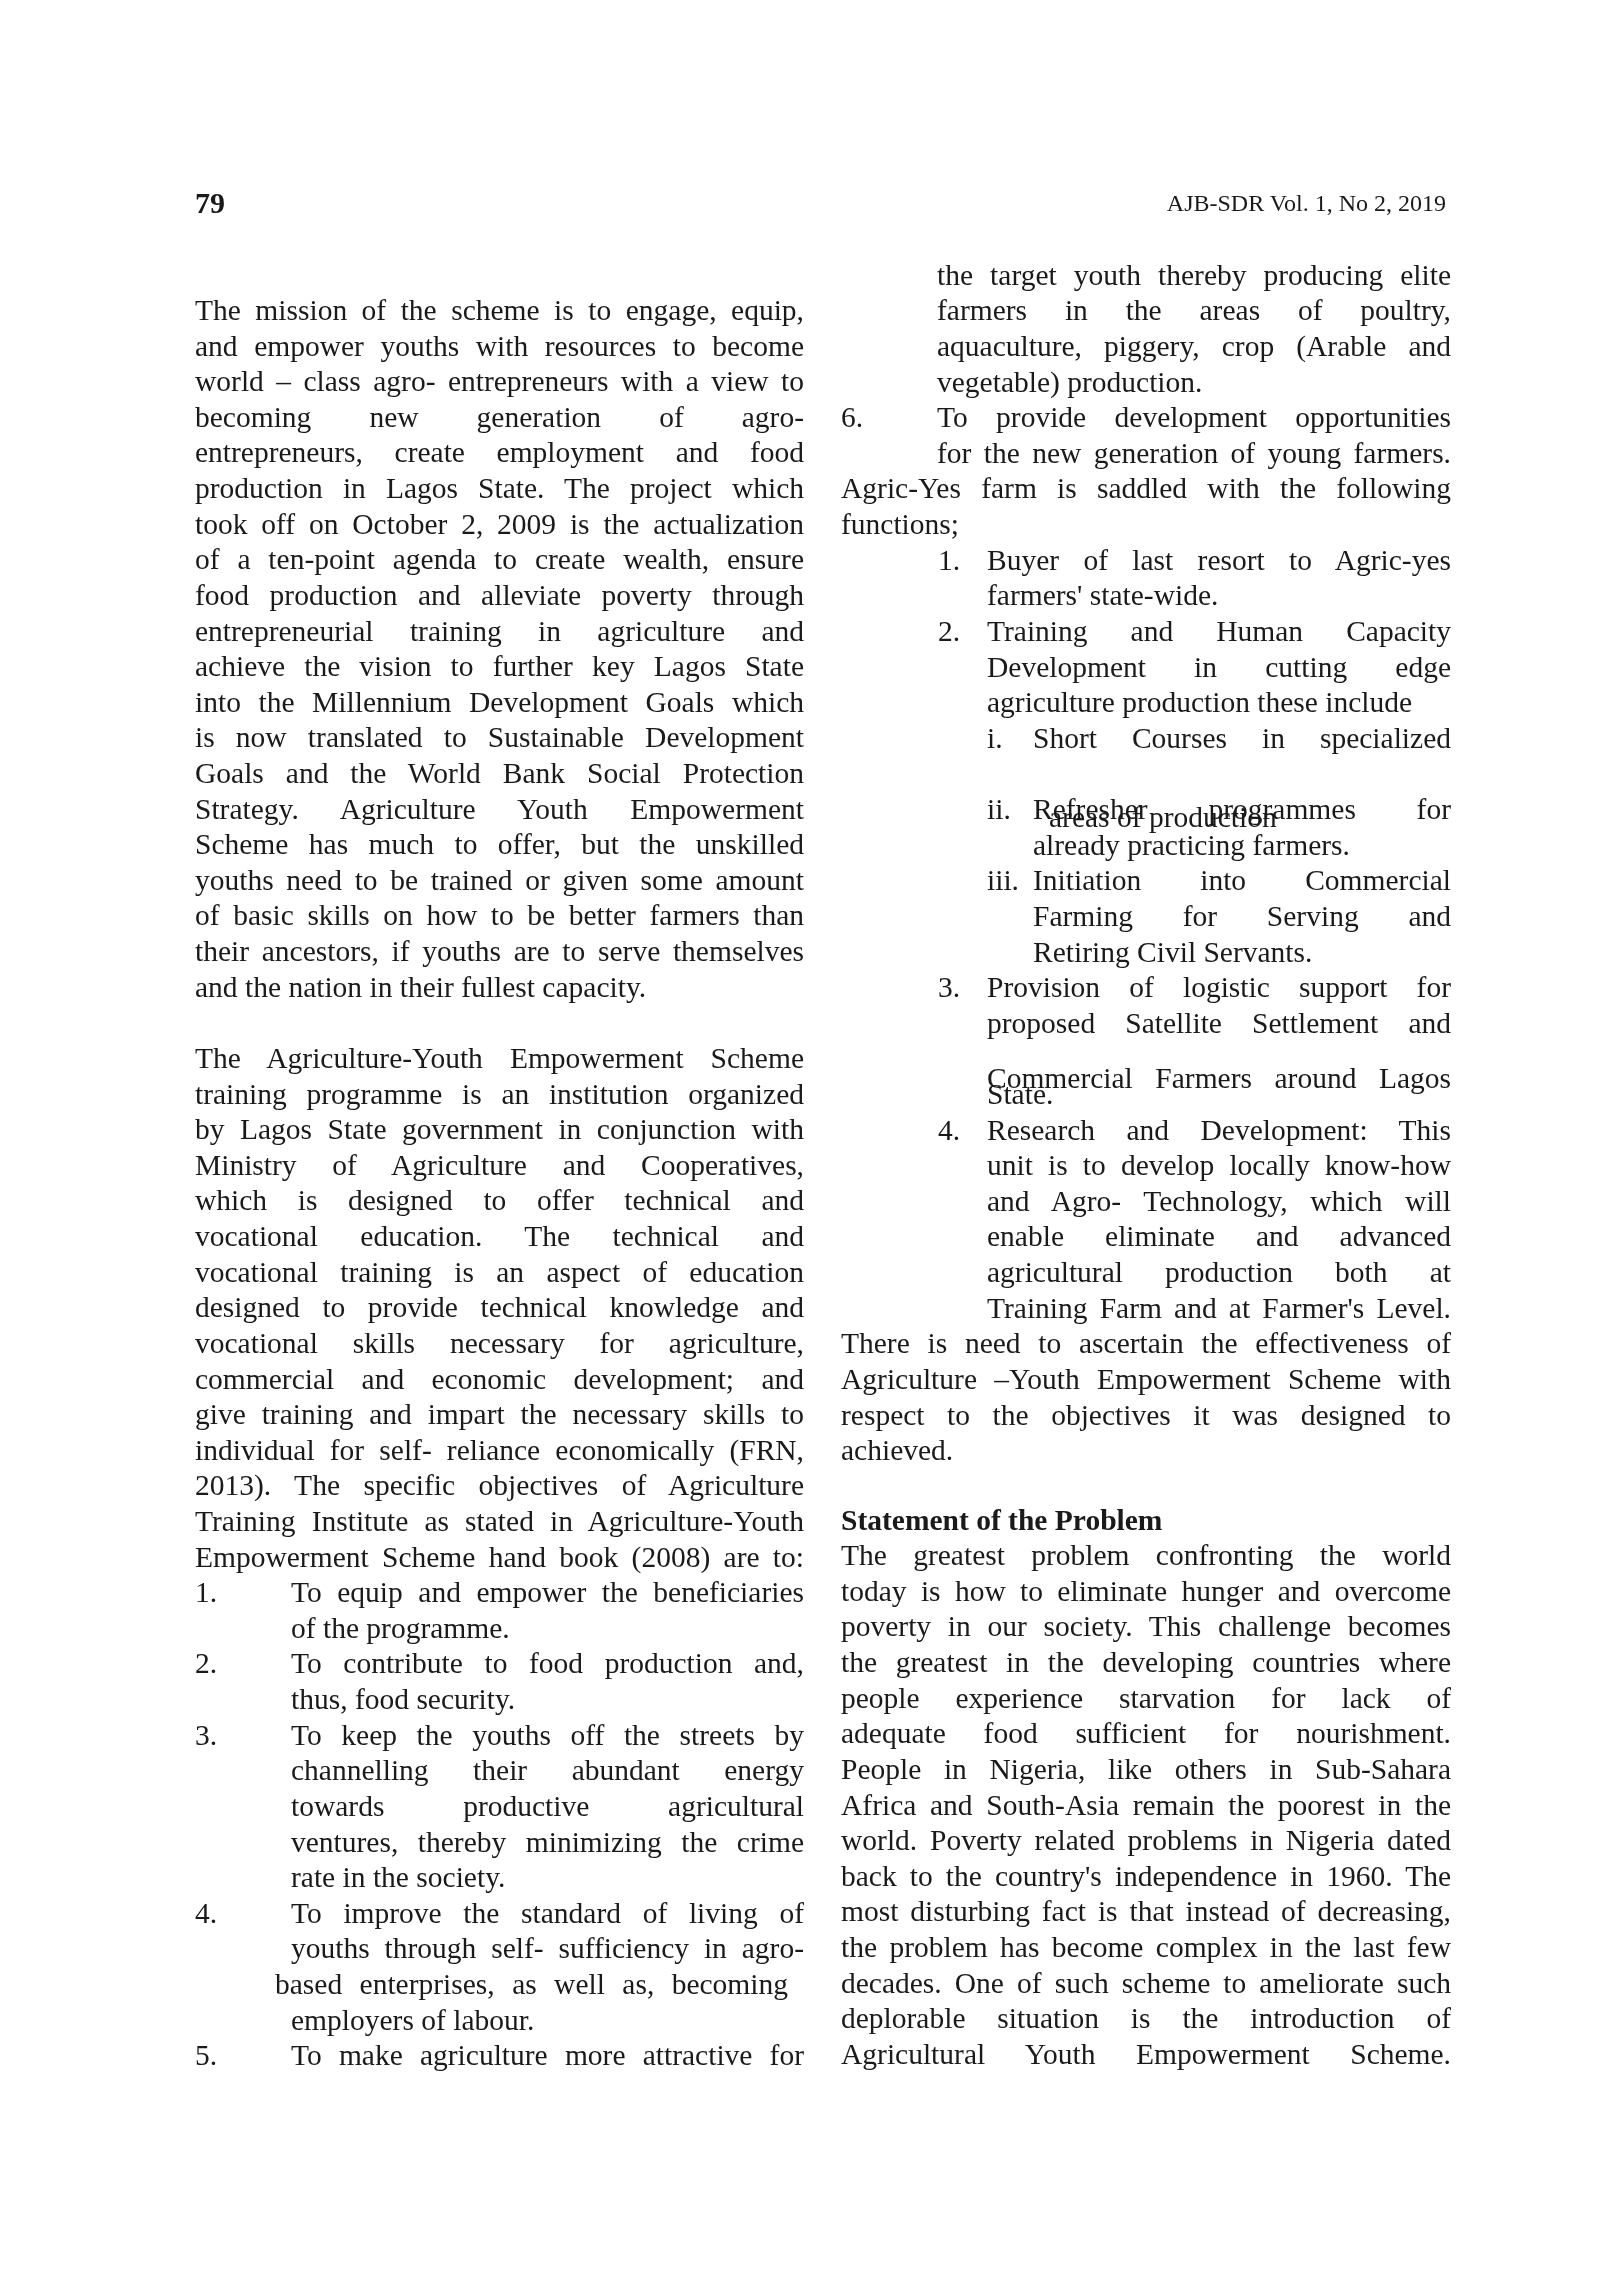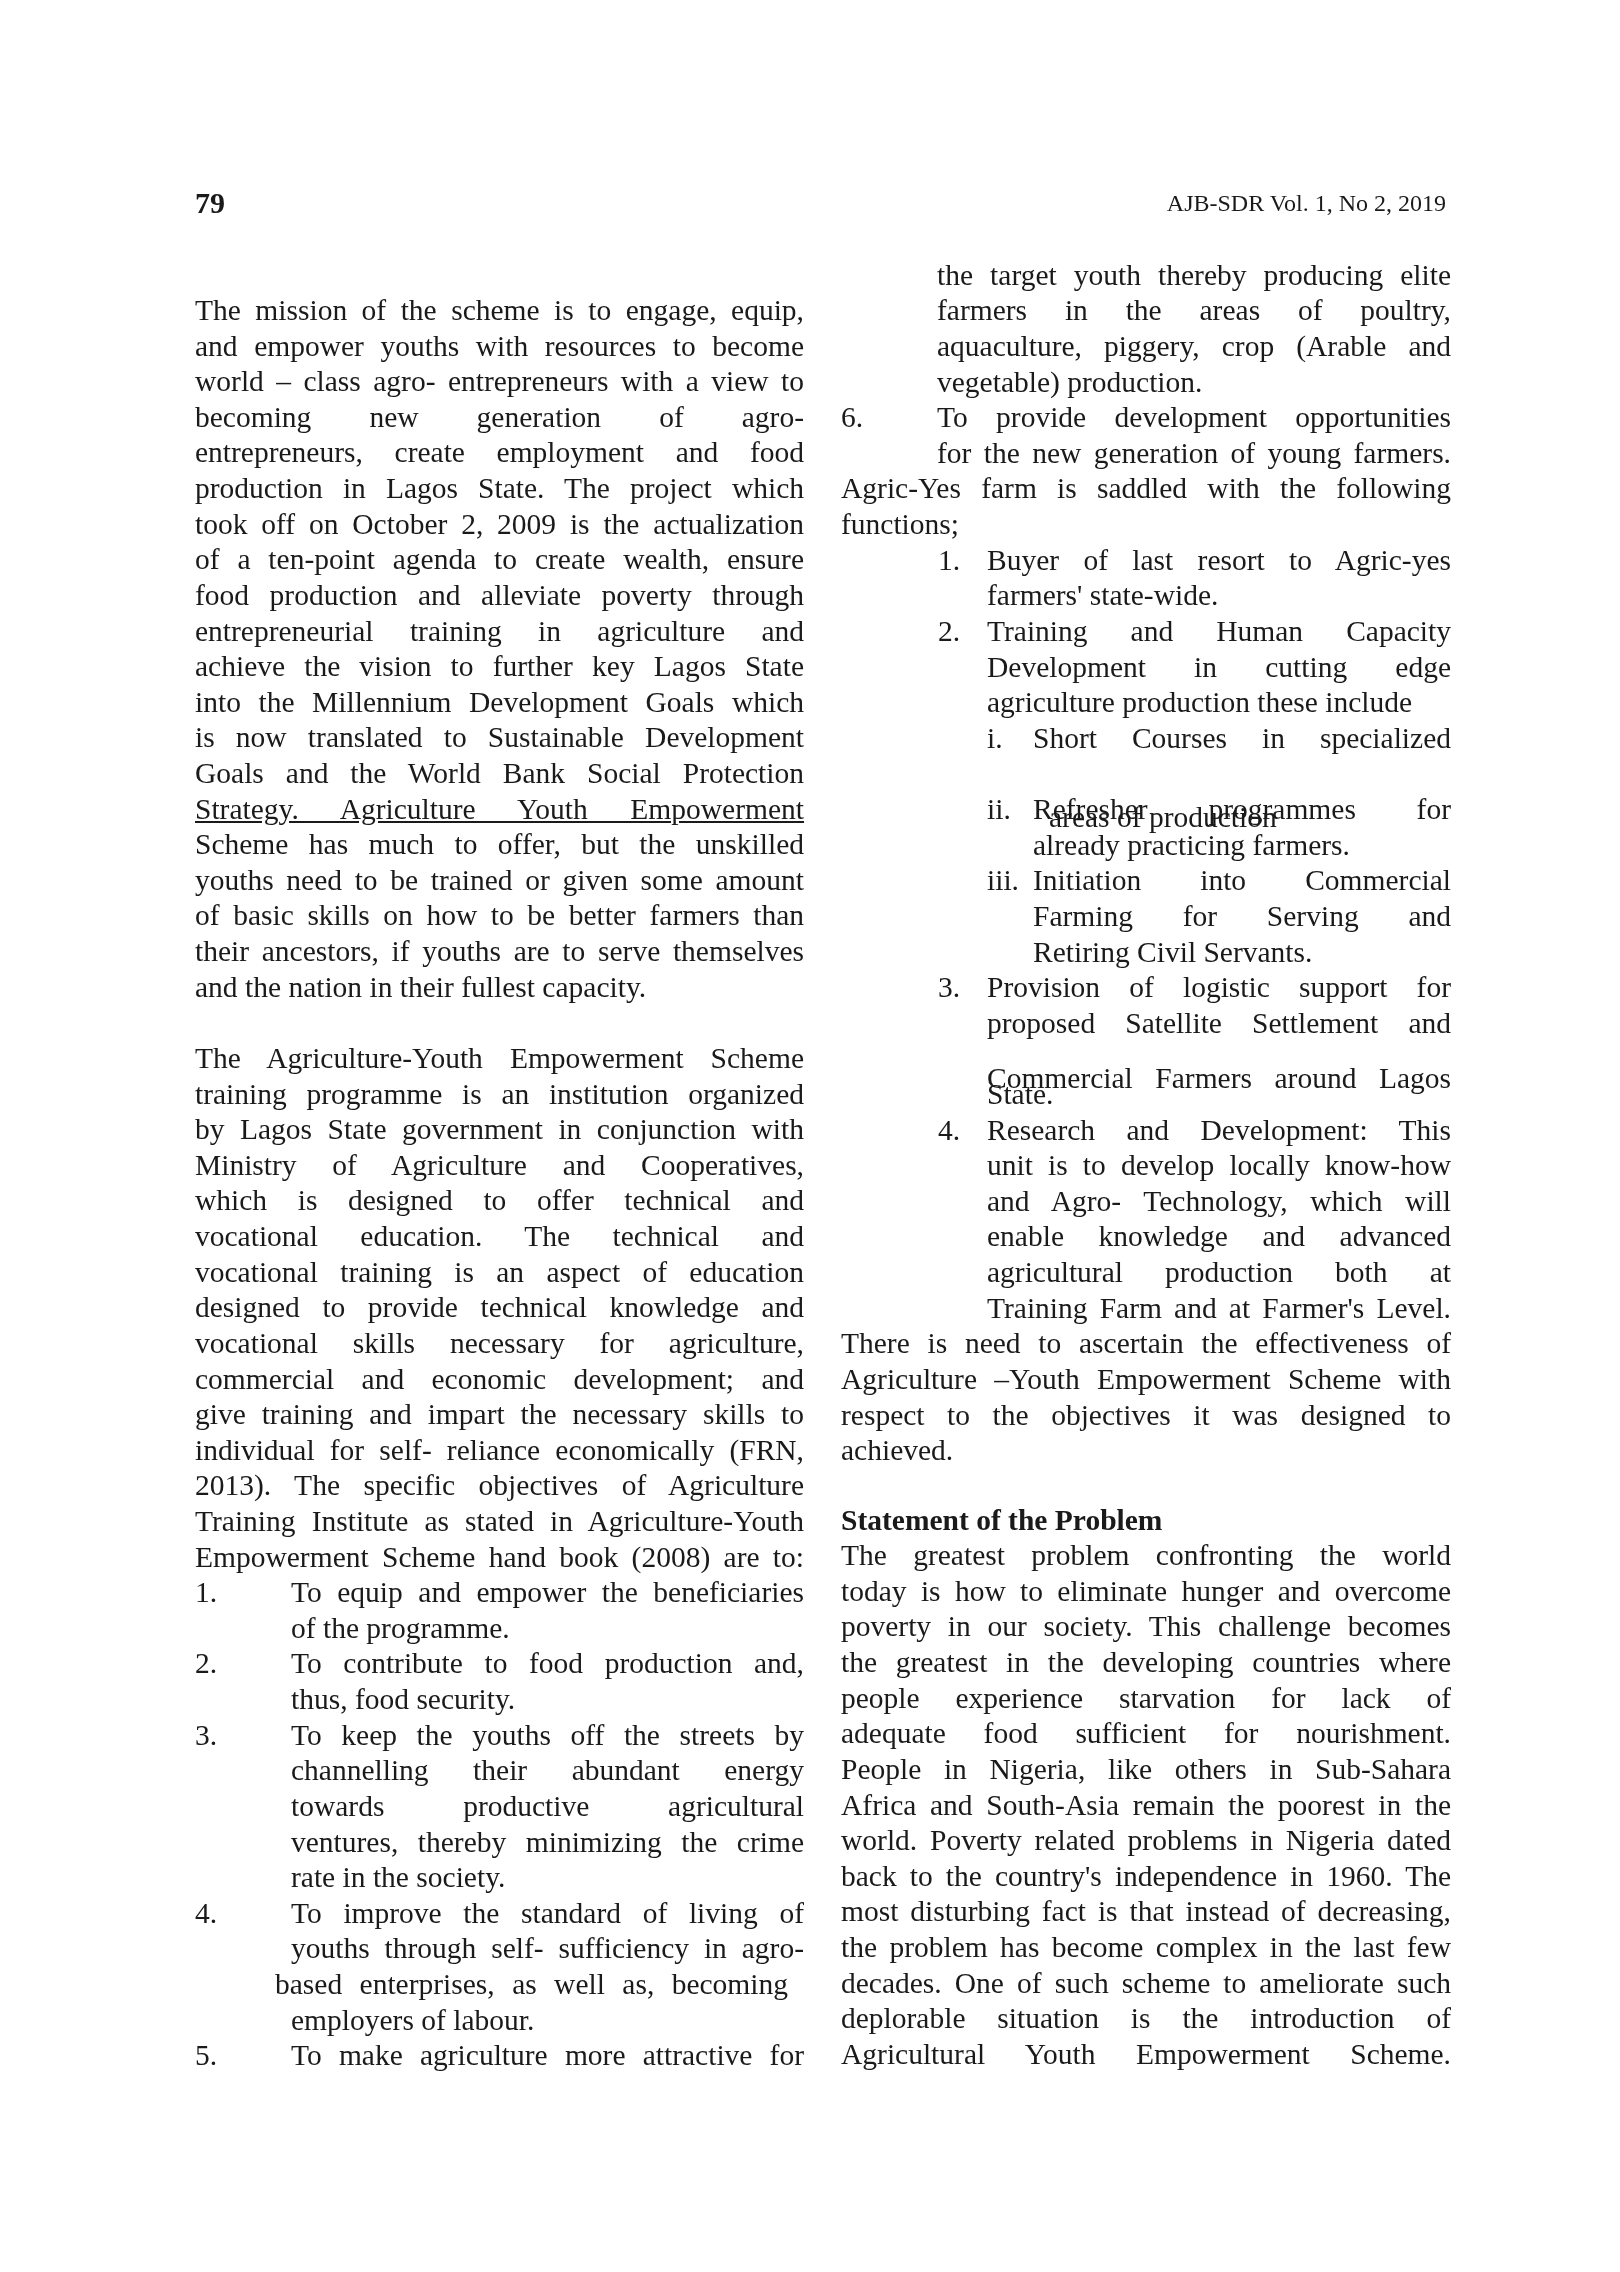--- a/index.html
+++ b/index.html
@@ -30,21 +30,21 @@
       <div class="ln j" style="top: 435px; left: 0px; width: 609px;">entrepreneurs, create employment and food</div>
       <div class="ln j" style="top: 471px; left: 0px; width: 609px;">production in Lagos State. The project which</div>
       <div class="ln j" style="top: 507px; left: 0px; width: 609px;">took off on October 2, 2009 is the actualization</div>
       <div class="ln j" style="top: 542px; left: 0px; width: 609px;">of a ten-point agenda to create wealth, ensure</div>
       <div class="ln j" style="top: 578px; left: 0px; width: 609px;">food production and alleviate poverty through</div>
       <div class="ln j" style="top: 614px; left: 0px; width: 609px;">entrepreneurial training in agriculture and</div>
       <div class="ln j" style="top: 649px; left: 0px; width: 609px;">achieve the vision to further key Lagos State</div>
       <div class="ln j" style="top: 685px; left: 0px; width: 609px;">into the Millennium Development Goals which</div>
       <div class="ln j" style="top: 720px; left: 0px; width: 609px;">is now translated to Sustainable Development</div>
       <div class="ln j" style="top: 756px; left: 0px; width: 609px;">Goals and the World Bank Social Protection</div>
-      <div class="ln j" style="top: 792px; left: 0px; width: 609px; text-decoration: underline;">Strategy. Agriculture Youth Empowerment</div>
+      <div class="ln j" style="top: 792px; left: 0px; width: 609px;">Strategy. Agriculture Youth Empowerment</div>
       <div class="ln j" style="top: 827px; left: 0px; width: 609px;">Scheme has much to offer, but the unskilled</div>
       <div class="ln j" style="top: 863px; left: 0px; width: 609px;">youths need to be trained or given some amount</div>
       <div class="ln j" style="top: 898px; left: 0px; width: 609px;">of basic skills on how to be better farmers than</div>
       <div class="ln j" style="top: 934px; left: 0px; width: 609px;">their ancestors, if youths are to serve themselves</div>
       <div class="ln" style="top: 970px; left: 0px; width: 609px;">and the nation in their fullest capacity.</div>
       <div class="ln j" style="top: 1041px; left: 0px; width: 609px;">The Agriculture-Youth Empowerment Scheme</div>
       <div class="ln j" style="top: 1077px; left: 0px; width: 609px;">training programme is an institution organized</div>
       <div class="ln j" style="top: 1112px; left: 0px; width: 609px;">by Lagos State government in conjunction with</div>
       <div class="ln j" style="top: 1148px; left: 0px; width: 609px;">Ministry of Agriculture and Cooperatives,</div>
       <div class="ln j" style="top: 1183px; left: 0px; width: 609px;">which is designed to offer technical and</div>
@@ -107,21 +107,21 @@
       <div class="ln" style="top: 935px; left: 192px; width: 418px;">Retiring Civil Servants.</div>
       <div class="num" style="top: 970px; left: 97px;">3.</div>
       <div class="ln j" style="top: 970px; left: 146px; width: 464px;">Provision of logistic support for</div>
       <div class="ln j" style="top: 1006px; left: 146px; width: 464px;">proposed Satellite Settlement and</div>
       <div class="ln j" style="top: 1041px; left: 146px; width: 464px; margin-top: 20px;">Commercial Farmers around Lagos</div>
       <div class="ln" style="top: 1077px; left: 146px; width: 464px;">State.</div>
       <div class="num" style="top: 1113px; left: 97px;">4.</div>
       <div class="ln j" style="top: 1113px; left: 146px; width: 464px;">Research and Development: This</div>
       <div class="ln j" style="top: 1148px; left: 146px; width: 464px;">unit is to develop locally know-how</div>
       <div class="ln j" style="top: 1184px; left: 146px; width: 464px;">and Agro- Technology, which will</div>
-      <div class="ln j" style="top: 1219px; left: 146px; width: 464px;">enable knowledge and advanced</div>
+      <div class="ln j" style="top: 1219px; left: 146px; width: 464px;">enable eliminate and advanced</div>
       <div class="ln j" style="top: 1255px; left: 146px; width: 464px;">agricultural production both at</div>
       <div class="ln j" style="top: 1291px; left: 146px; width: 464px;">Training Farm and at Farmer's Level.</div>
       <div class="ln j" style="top: 1326px; left: 0px; width: 610px;">There is need to ascertain the effectiveness of</div>
       <div class="ln j" style="top: 1362px; left: 0px; width: 610px;">Agriculture –Youth Empowerment Scheme with</div>
       <div class="ln j" style="top: 1398px; left: 0px; width: 610px;">respect to the objectives it was designed to</div>
       <div class="ln" style="top: 1433px; left: 0px; width: 610px;">achieved.</div>
       <div class="ln b" style="top: 1503px; left: 0px;">Statement of the Problem</div>
       <div class="ln j" style="top: 1538px; left: 0px; width: 610px;">The greatest problem confronting the world</div>
       <div class="ln j" style="top: 1574px; left: 0px; width: 610px;">today is how to eliminate hunger and overcome</div>
       <div class="ln j" style="top: 1609px; left: 0px; width: 610px;">poverty in our society. This challenge becomes</div>

